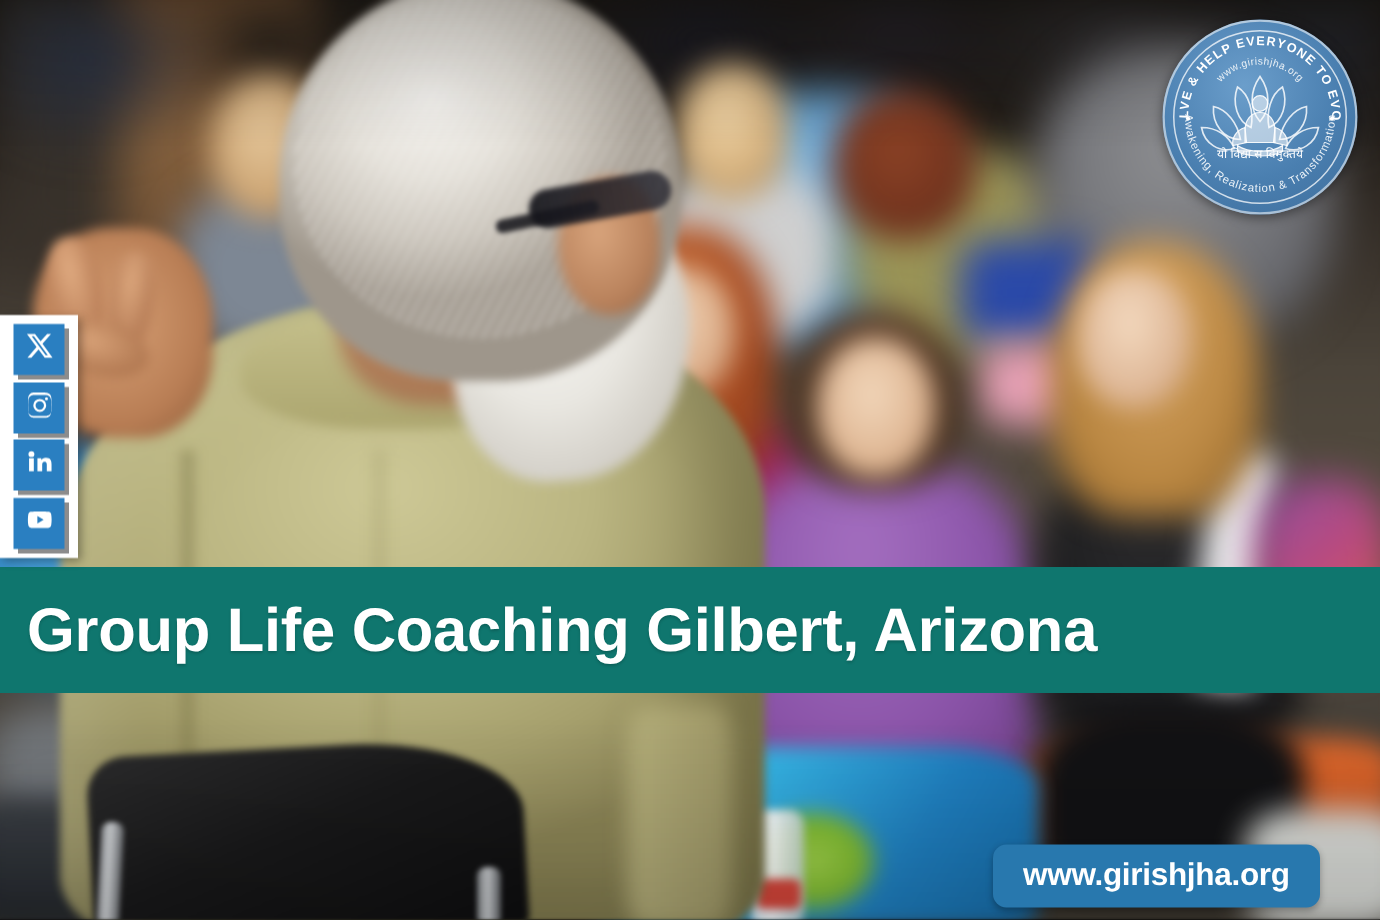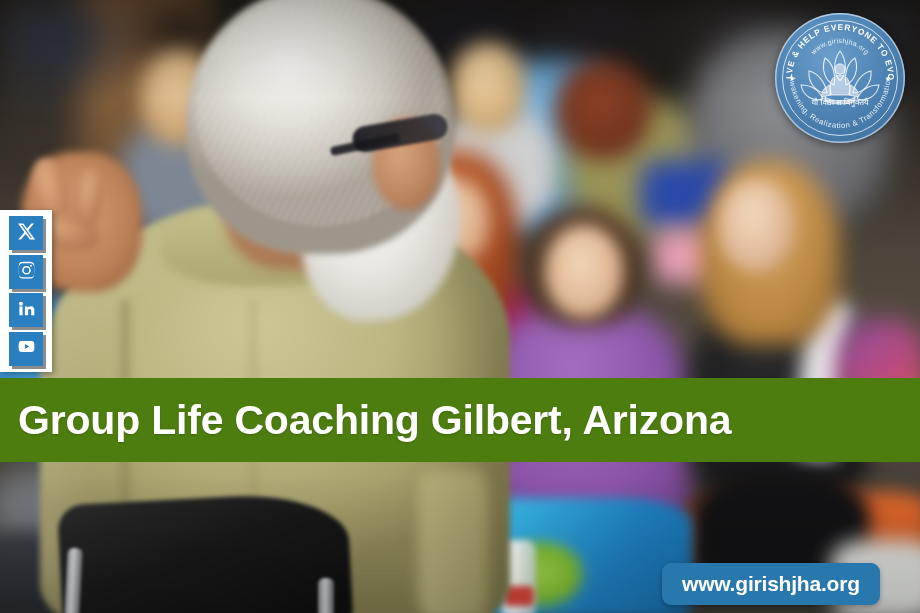--- a/index.html
+++ b/index.html
@@ -366,21 +366,21 @@
   .logo-arc-text2{ fill:#eaf1f7; font-size:7.6px; font-family:"Liberation Sans",sans-serif; letter-spacing:.55px; }
   .logo-url{ fill:#e9f0f6; font-size:6.8px; font-family:"Liberation Sans",sans-serif; letter-spacing:.35px; }
   .logo-sans{ fill:#ffffff; font-size:8px; font-family:"Liberation Sans",sans-serif; }
   .lotus{ fill:none; stroke:rgba(255,255,255,.82); stroke-width:1.1; }
   .figure{ fill:rgba(255,255,255,.55); stroke:rgba(255,255,255,.9); stroke-width:.8; }
 
   
   .title-banner{
     position:absolute; left:0; top:378px;
     width:920px; height:84px;
-    background:#4d7c0f;
+    background:#0f766e;
     display:flex; align-items:center;
     z-index:5;
   }
   .title-banner h1{
     color:#ffffff;
     font-family:"Liberation Sans", sans-serif;
     font-weight:bold;
     font-size:41px;
     letter-spacing:-.2px;
     line-height:1;

